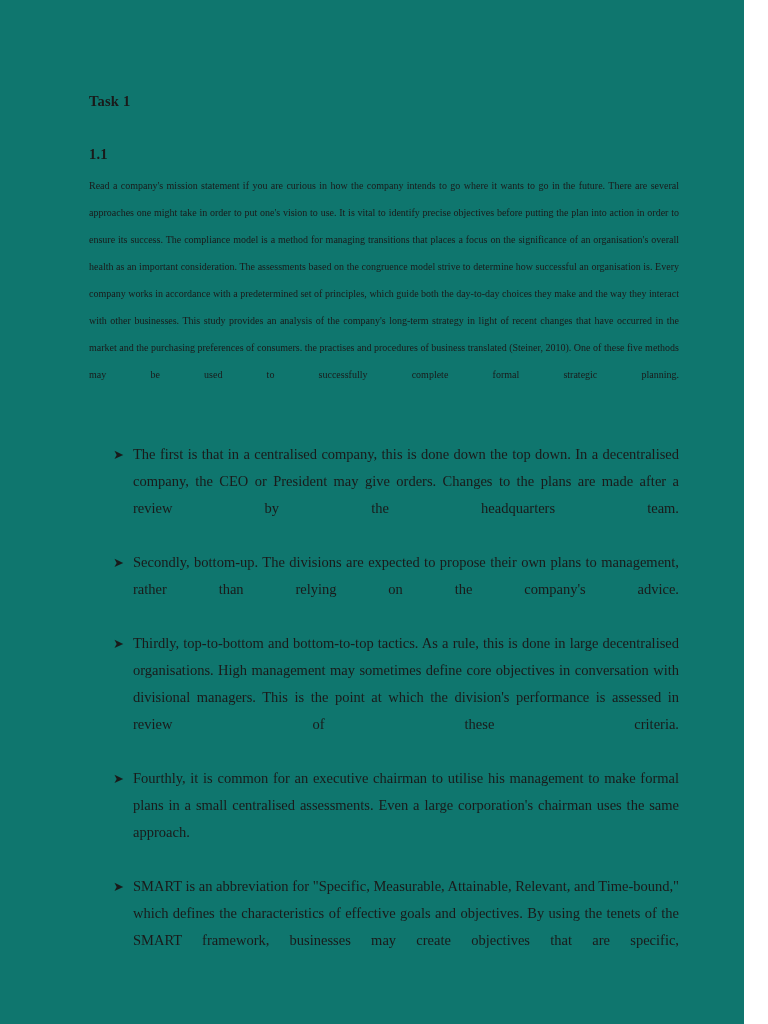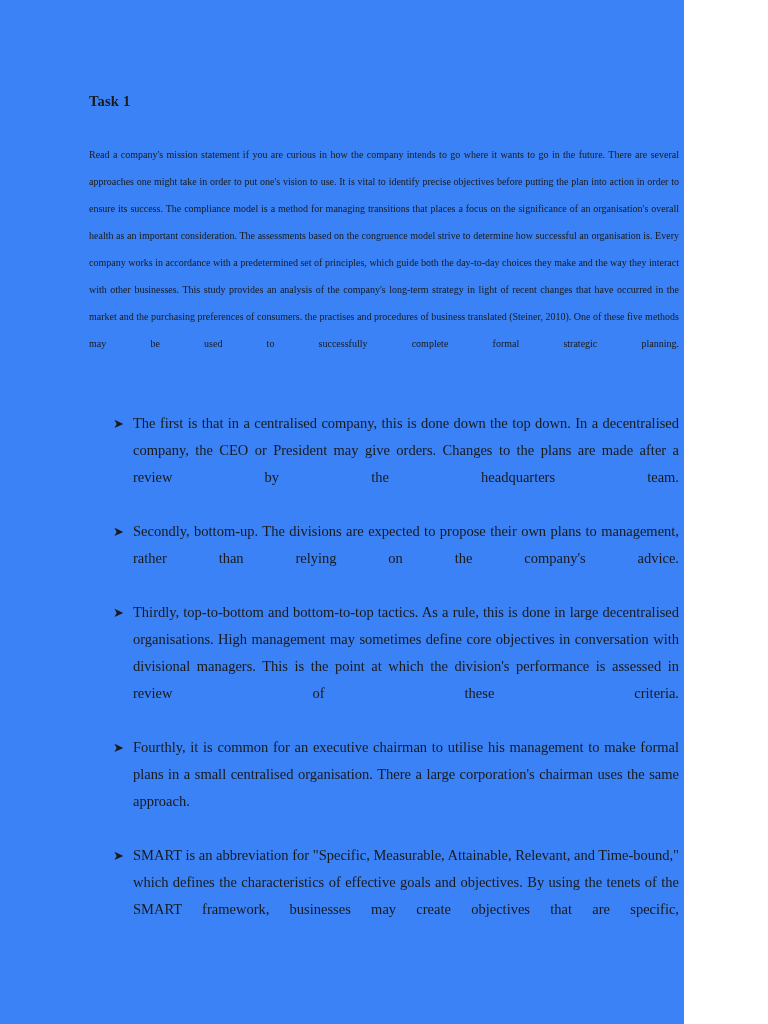--- a/index.html
+++ b/index.html
@@ -2,23 +2,23 @@
 <html><head>
 <meta charset="utf-8">
 <style>
   html, body {
     margin: 0;
     padding: 0;
     background: #ffffff;
   }
   .page {
     position: relative;
-    width: 684px;
+    width: 744px;
     height: 1024px;
-    background: #3b82f6;
+    background: #0f766e;
     overflow: hidden;
     font-family: "Liberation Serif", "DejaVu Serif", serif;
     color: #1a1a1a;
     box-sizing: border-box;
   }
   .content {
     position: absolute;
     left: 89px;
     top: 88px;
     width: 590px;
@@ -81,39 +81,40 @@
   }
 </style>
 </head>
 <body>
 
 <div class="page">
   <div class="content">
 
     <h1 class="heading heading-task">Task 1</h1>
 
+    <h2 class="heading heading-sub">1.1</h2>
 
     <p class="body-paragraph">Read a company's mission statement if you are curious in how the company intends to go where it wants to go in the future. There are several approaches one might take in order to put one's vision to use. It is vital to identify precise objectives before putting the plan into action in order to ensure its success. The compliance model is a method for managing transitions that places a focus on the significance of an organisation's overall health as an important consideration. The assessments based on the congruence model strive to determine how successful an organisation is. Every company works in accordance with a predetermined set of principles, which guide both the day-to-day choices they make and the way they interact with other businesses. This study provides an analysis of the company's long-term strategy in light of recent changes that have occurred in the market and the purchasing preferences of consumers. the practises and procedures of business translated (Steiner, 2010). One of these five methods may be used to successfully complete formal strategic planning.</p>
 
     <ul class="bullet-list">
       <li class="bullet-item">
         <span class="marker">➤</span>
         <span class="bullet-text">The first is that in a centralised company, this is done down the top down. In a decentralised company, the CEO or President may give orders. Changes to the plans are made after a review by the headquarters team.</span>
       </li>
       <li class="bullet-item">
         <span class="marker">➤</span>
         <span class="bullet-text">Secondly, bottom-up. The divisions are expected to propose their own plans to management, rather than relying on the company's advice.</span>
       </li>
       <li class="bullet-item">
         <span class="marker">➤</span>
         <span class="bullet-text">Thirdly, top-to-bottom and bottom-to-top tactics. As a rule, this is done in large decentralised organisations. High management may sometimes define core objectives in conversation with divisional managers. This is the point at which the division's performance is assessed in review of these criteria.</span>
       </li>
       <li class="bullet-item">
         <span class="marker">➤</span>
-        <span class="bullet-text">Fourthly, it is common for an executive chairman to utilise his management to make formal plans in a small centralised organisation. There a large corporation's chairman uses the same approach.</span>
+        <span class="bullet-text">Fourthly, it is common for an executive chairman to utilise his management to make formal plans in a small centralised assessments. Even a large corporation's chairman uses the same approach.</span>
       </li>
       <li class="bullet-item">
         <span class="marker">➤</span>
         <span class="bullet-text">SMART is an abbreviation for "Specific, Measurable, Attainable, Relevant, and Time-bound," which defines the characteristics of effective goals and objectives. By using the tenets of the SMART framework, businesses may create objectives that are specific,</span>
       </li>
     </ul>
 
   </div>
 </div>
 

